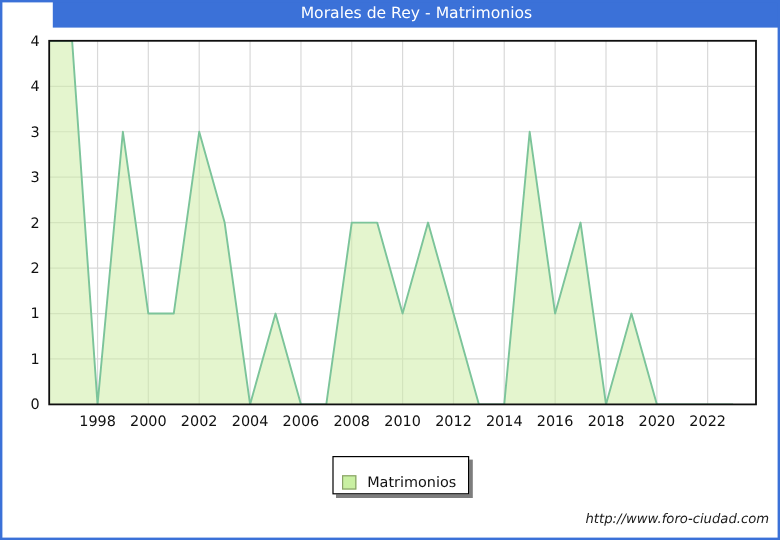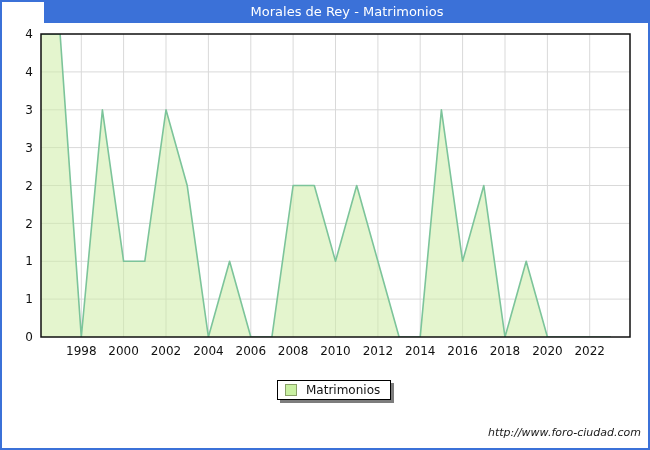--- a/index.html
+++ b/index.html
@@ -46,21 +46,21 @@
   .chart-svg {
     position: absolute;
     top: 0; left: 0;
     z-index: 2;
   }
   .legend-box {
     position: absolute;
     left: 277px;
     top: 380px;
     height: 18px;
-    padding: 0 10px 0 7px;
+    padding: 12px 10px 0 7px;
     background: #ffffff;
     border: 1px solid #000000;
     box-shadow: 3px 3px 0 #7d7d7d;
     display: flex;
     align-items: center;
     z-index: 4;
   }
   .legend-swatch {
     width: 10px;
     height: 10px;

